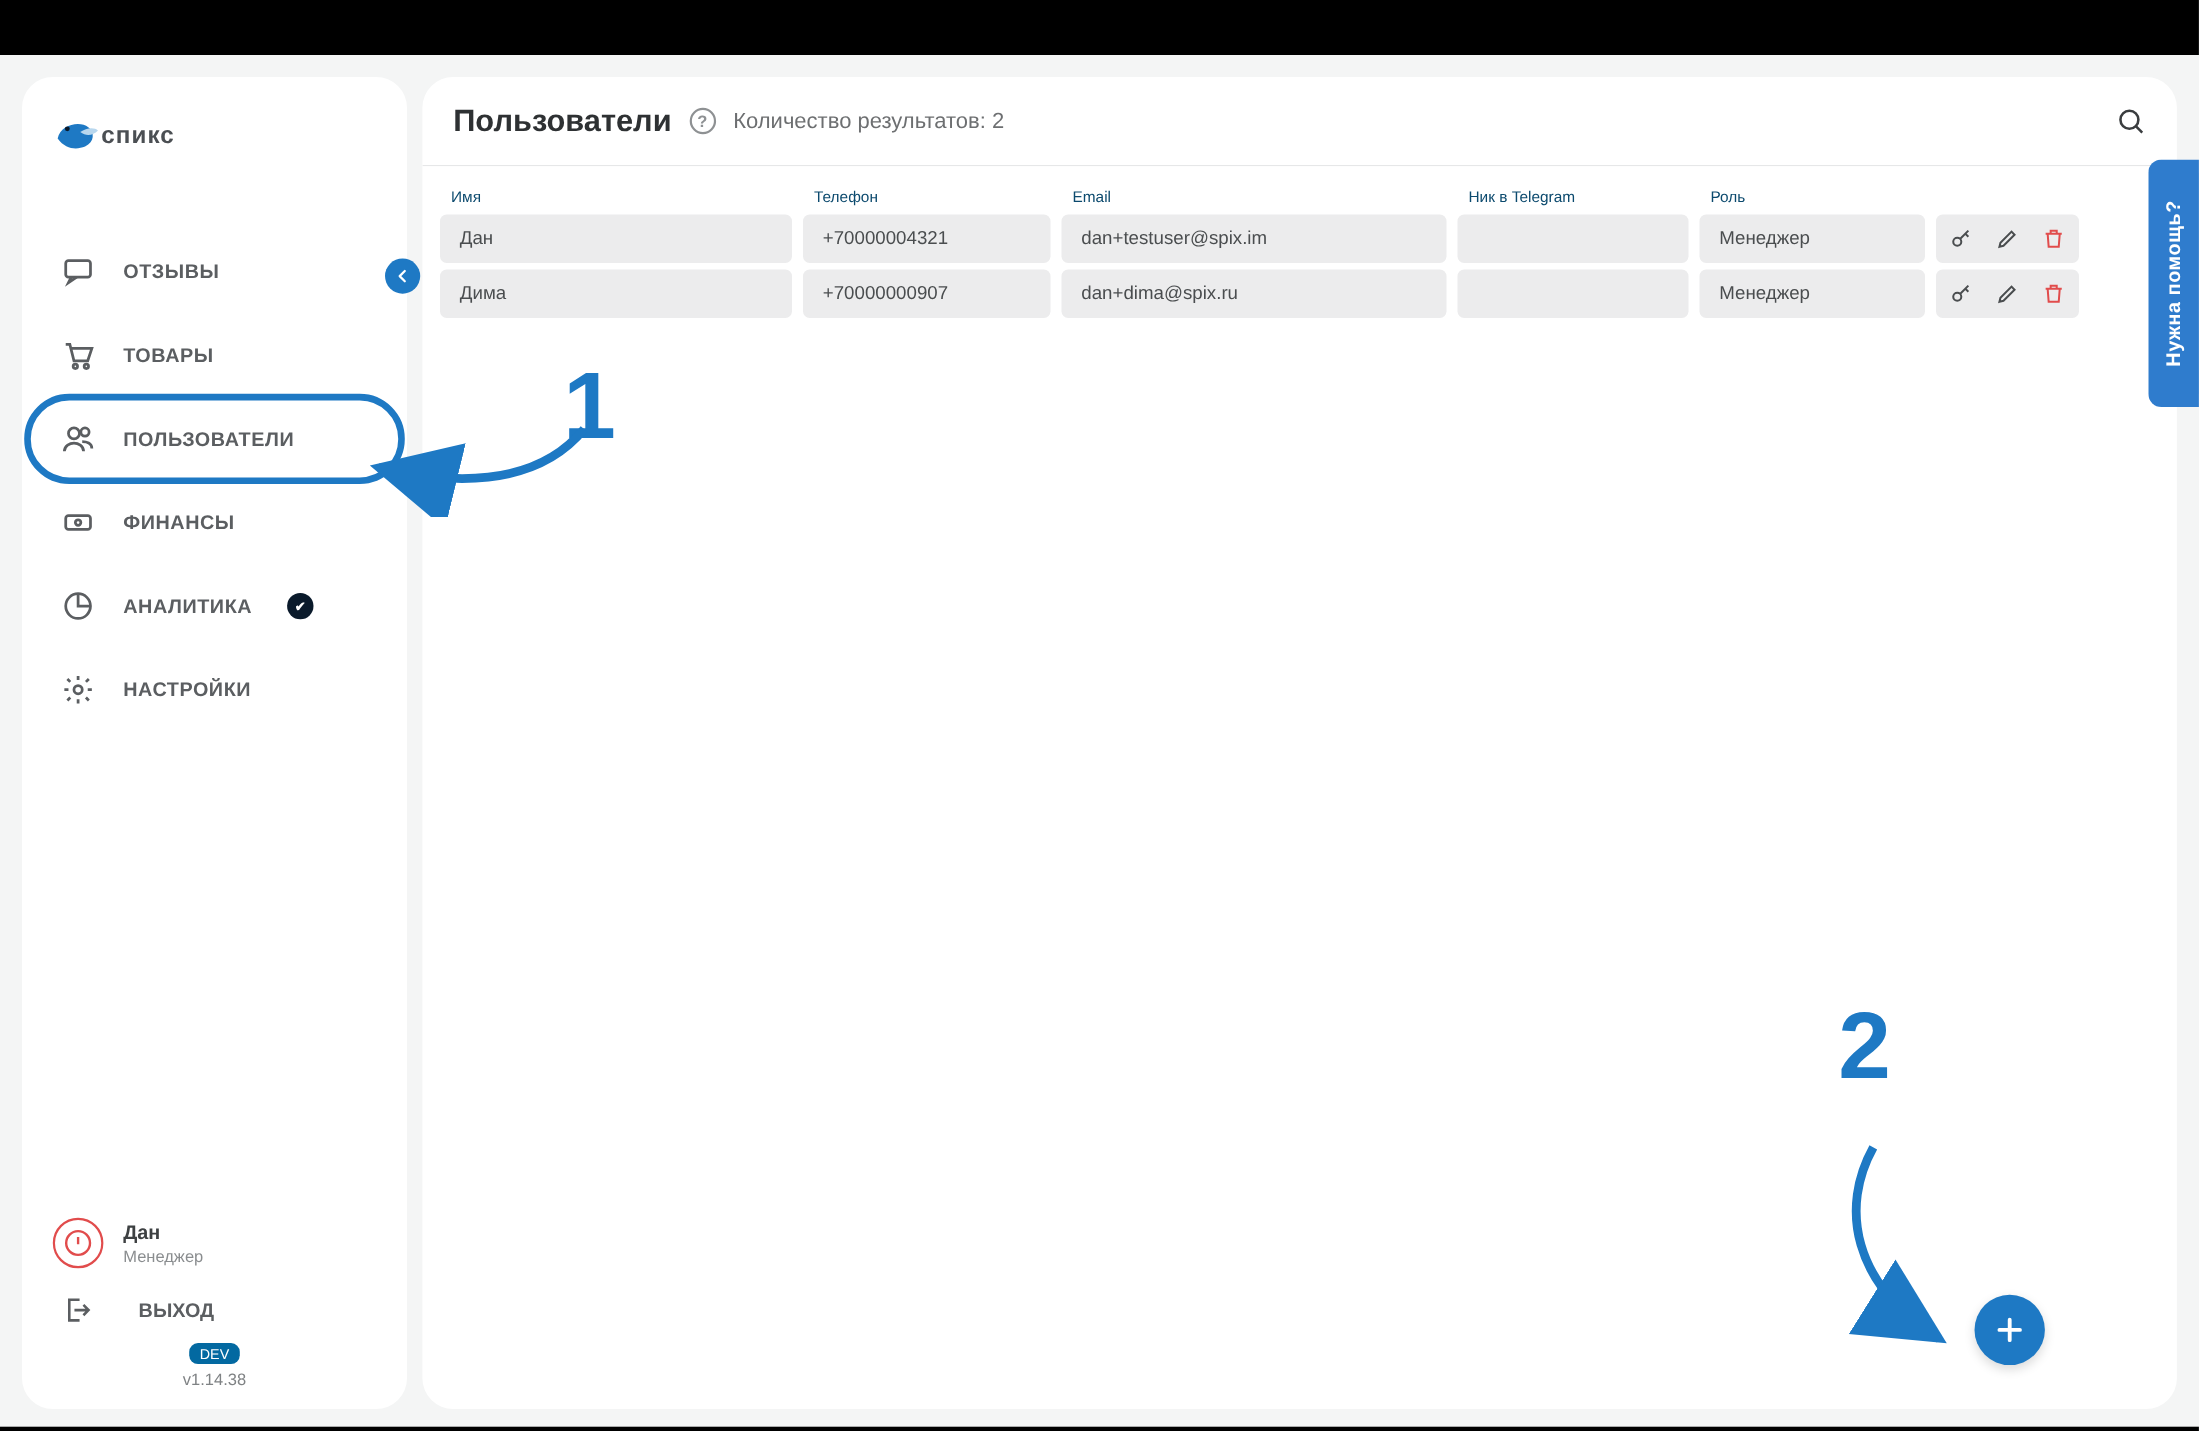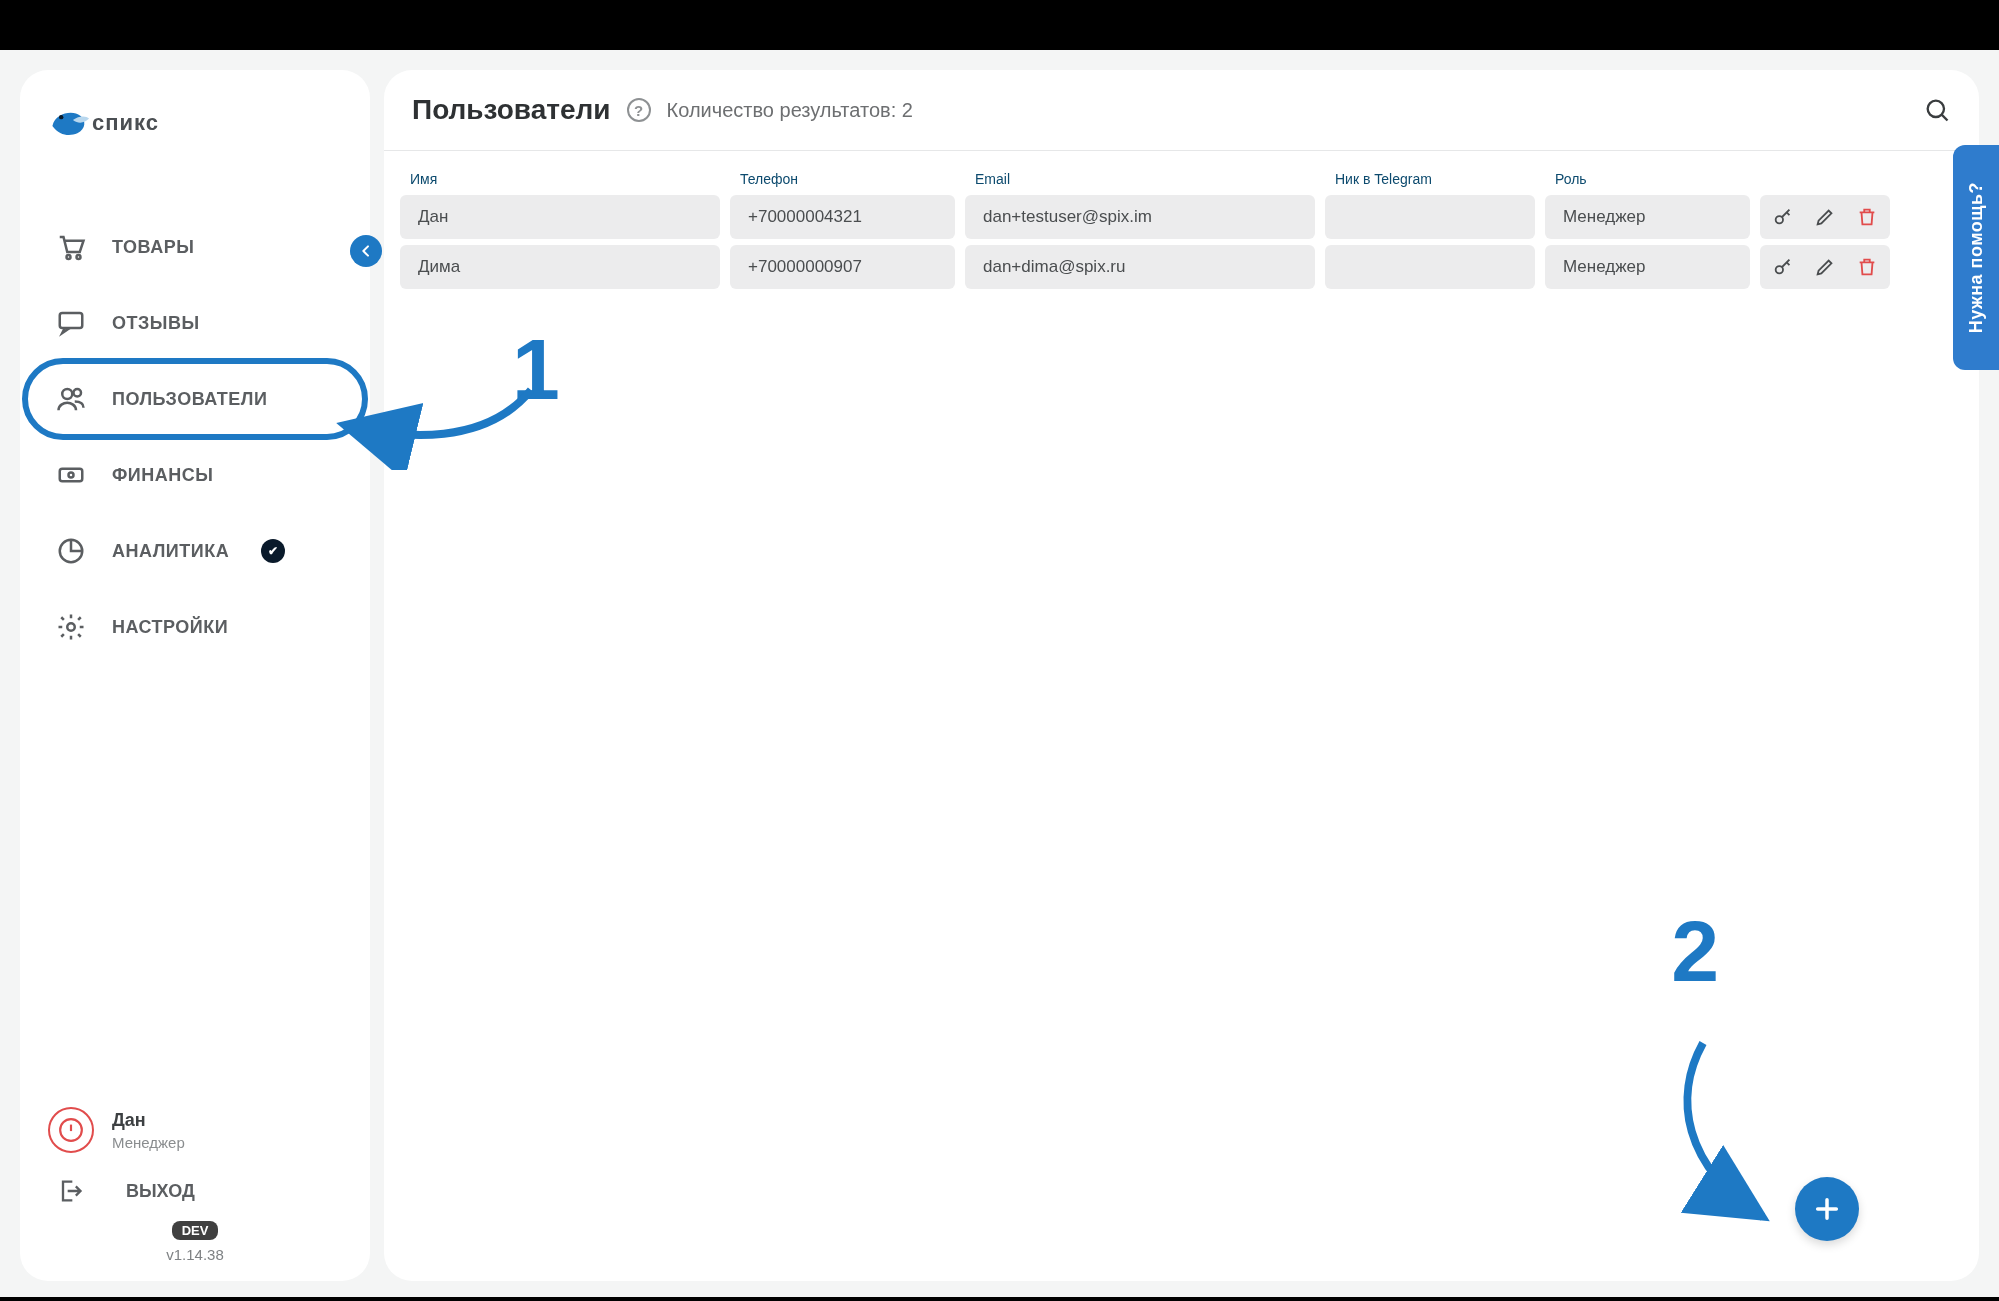--- a/index.html
+++ b/index.html
@@ -58,21 +58,21 @@
     width:46px;height:46px;border-radius:50%;border:2px solid var(--danger);display:flex;align-items:center;justify-content:center;color:var(--danger)
   }
   .user-ico svg{width:26px;height:26px;stroke:var(--danger);fill:none;stroke-width:2}
   .user-name{font-weight:700;color:#3d4042}
   .user-role{color:#8a8d8f;font-size:15px;margin-top:3px}
 
   .logout{display:flex;align-items:center;gap:42px;padding:18px 18px;color:#5b5e61;font-weight:700;cursor:pointer}
   .logout svg{width:28px;height:28px;stroke:#5b5e61;fill:none;stroke-width:2}
 
   .version-row{display:flex;justify-content:center;align-items:center;gap:10px;margin-top:-2px}
-  .dev-pill{background:#404040;color:#fff;border-radius:8px;padding:2px 10px;font-size:13px;font-weight:700}
+  .dev-pill{background:#0369a1;color:#fff;border-radius:8px;padding:2px 10px;font-size:13px;font-weight:400}
   .version{color:#7f8284;font-size:15px;text-align:center;margin-top:6px}
 
   .main{
     flex:1;background:var(--panel);border-radius:28px;display:flex;flex-direction:column;overflow:hidden;position:relative;
   }
   .header{
     display:flex;align-items:center;justify-content:space-between;padding:24px 28px;border-bottom:1px solid var(--divider)
   }
   .header-left{display:flex;align-items:center;gap:16px}
   .title{font-weight:800;font-size:28px;color:#2e3133}
@@ -135,32 +135,32 @@
         <path d="M6 26 C10 8 34 4 44 12 C52 18 52 30 40 36 C30 40 16 40 6 26 Z" fill="#1e79c4"></path>
         <circle cx="18" cy="14" r="3" fill="#0a1a2b"></circle>
         <path d="M34 18 C42 12 52 12 56 16 C50 22 42 24 34 18Z" fill="#b8d7ee"></path>
       </svg>
       <span class="logo-text">спикс</span>
     </div>
 
     <nav class="nav">
       <div class="nav-item">
         <svg viewBox="0 0 24 24">
+            <rect x="3" y="4" width="18" height="12" rx="2"></rect>
+            <path d="M7 16l-2 4 6-4"></path>
+          </svg>
+        <span>ОТЗЫВЫ</span>
+      </div>
+      <div class="nav-item">
+        <svg viewBox="0 0 24 24">
             <path d="M3 4h3l3 12h10l3-9H7"></path>
             <circle cx="10" cy="20" r="1.6"></circle>
             <circle cx="18" cy="20" r="1.6"></circle>
           </svg>
         <span>ТОВАРЫ</span>
-      </div>
-      <div class="nav-item">
-        <svg viewBox="0 0 24 24">
-            <rect x="3" y="4" width="18" height="12" rx="2"></rect>
-            <path d="M7 16l-2 4 6-4"></path>
-          </svg>
-        <span>ОТЗЫВЫ</span>
       </div>
       <div class="nav-item nav-active">
         <div class="ring"></div>
         <svg viewBox="0 0 24 24">
             <circle cx="9" cy="8" r="4"></circle>
             <path d="M2 21c0-4 4-6 7-6s7 2 7 6"></path>
             <circle cx="17" cy="7" r="3"></circle>
             <path d="M15 14c3 0 7 1 7 5"></path>
           </svg>
         <span>ПОЛЬЗОВАТЕЛИ</span>

